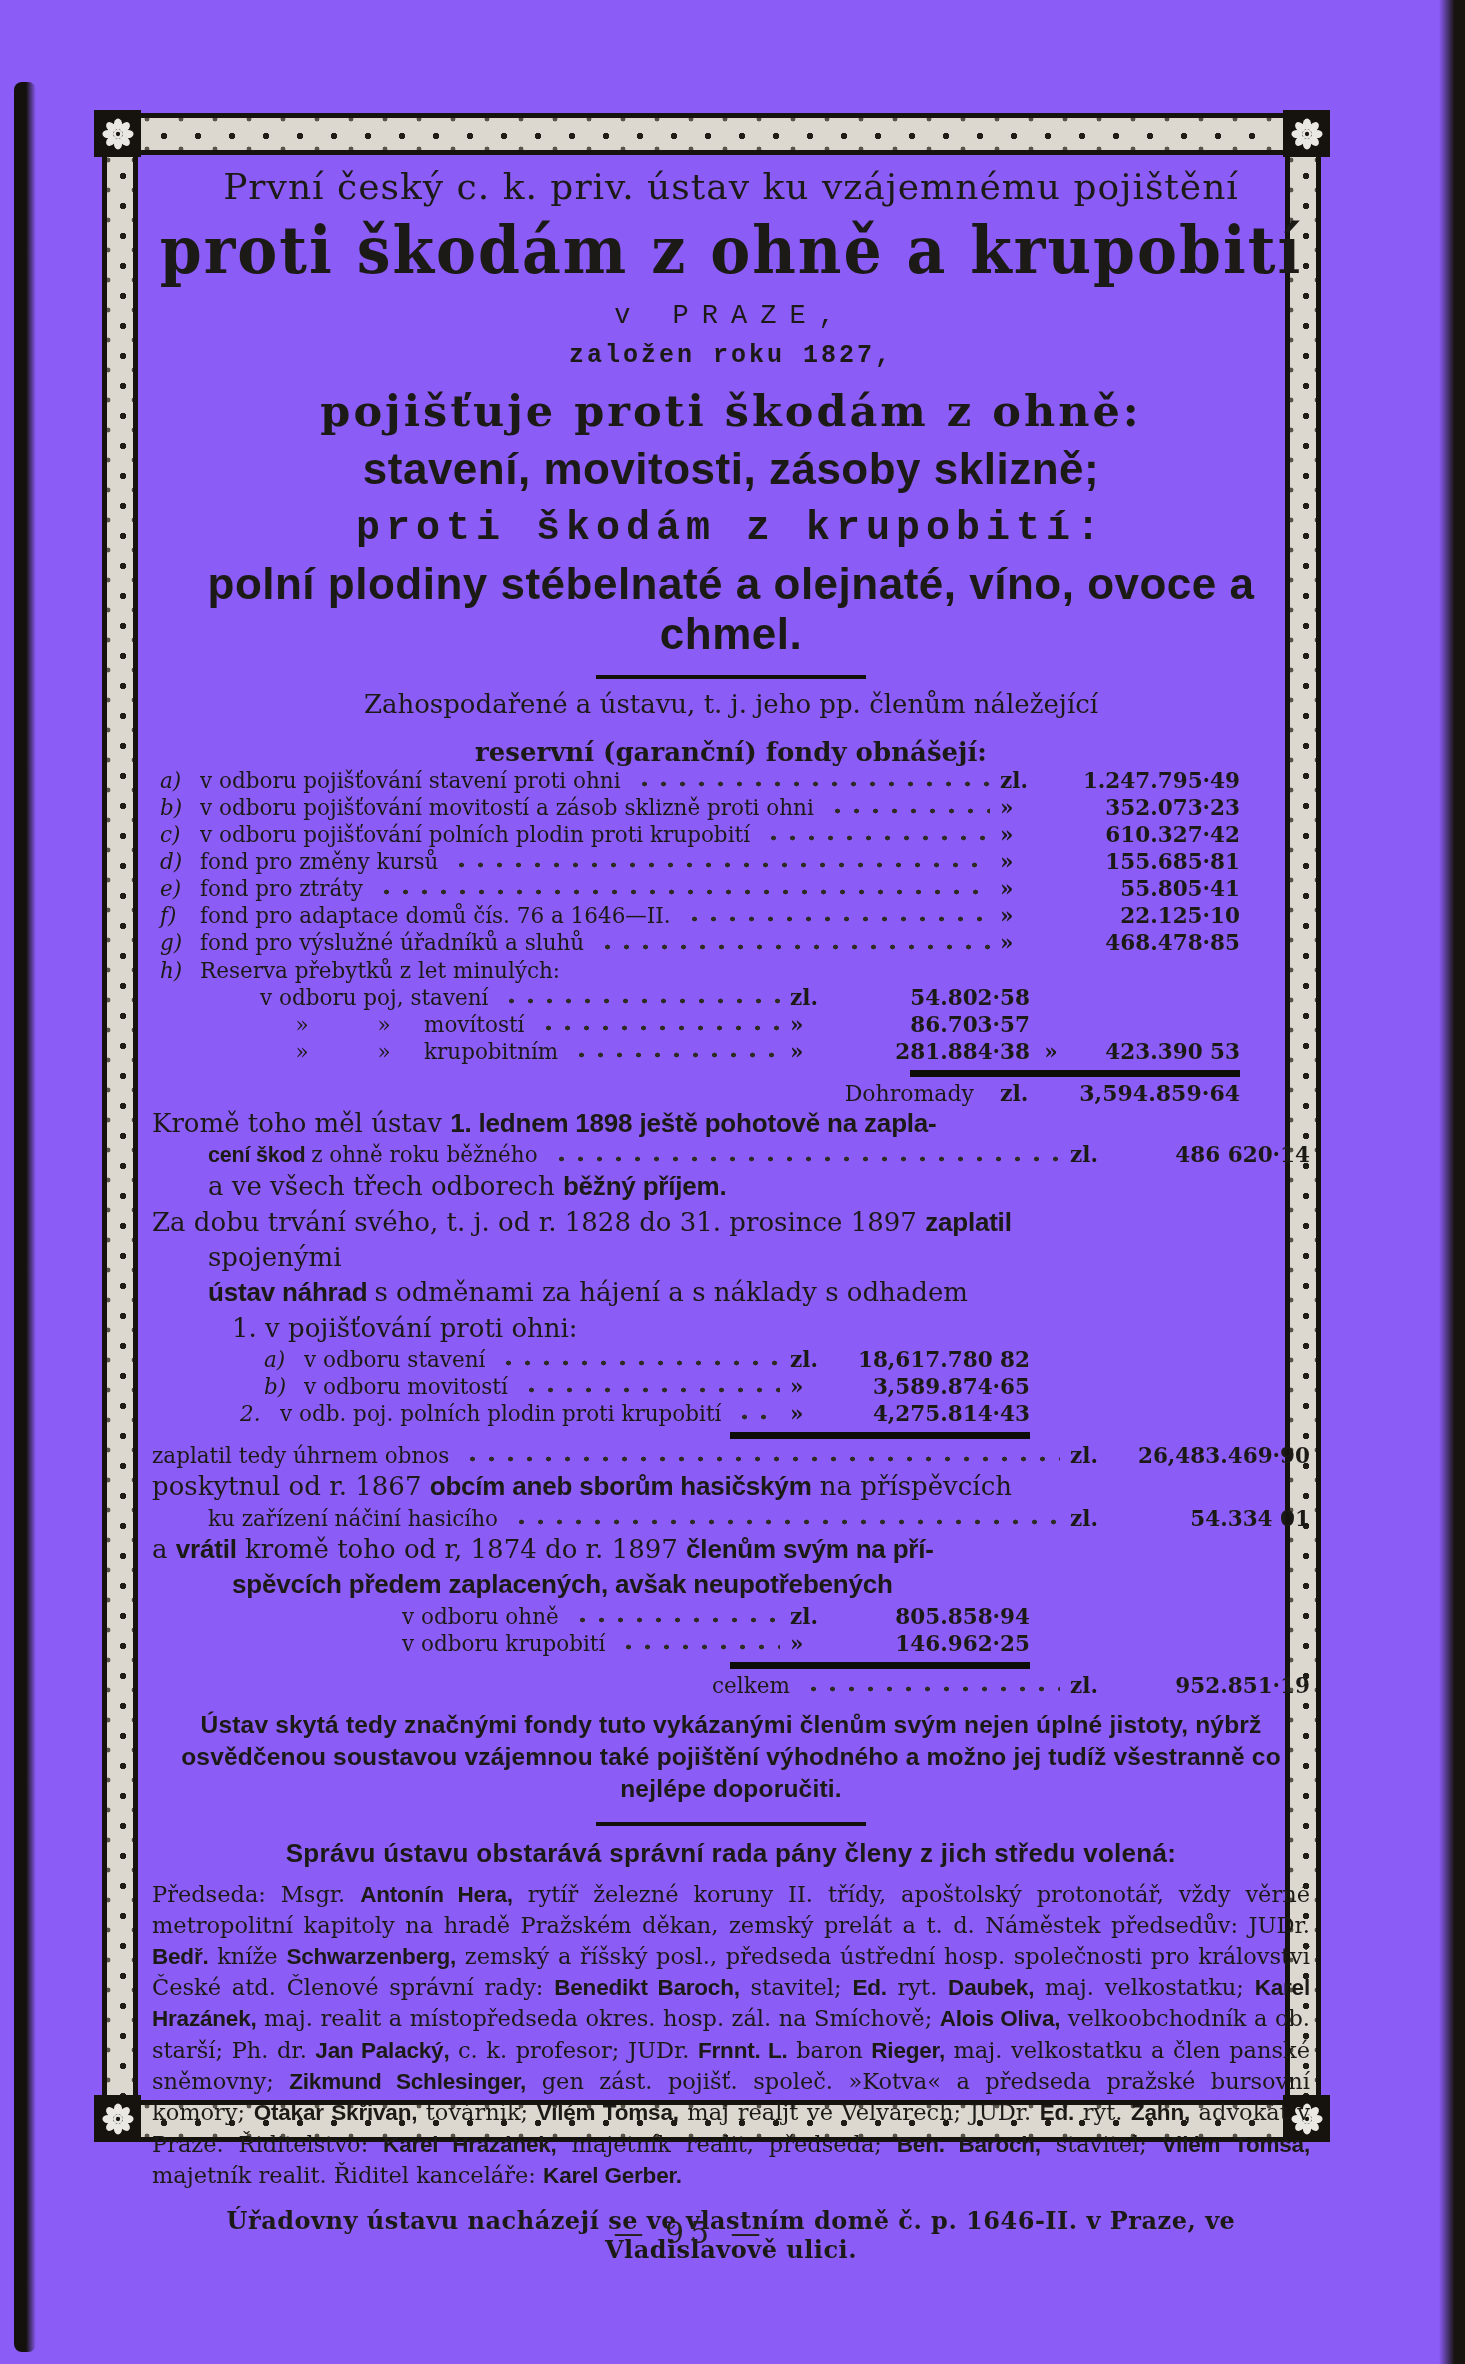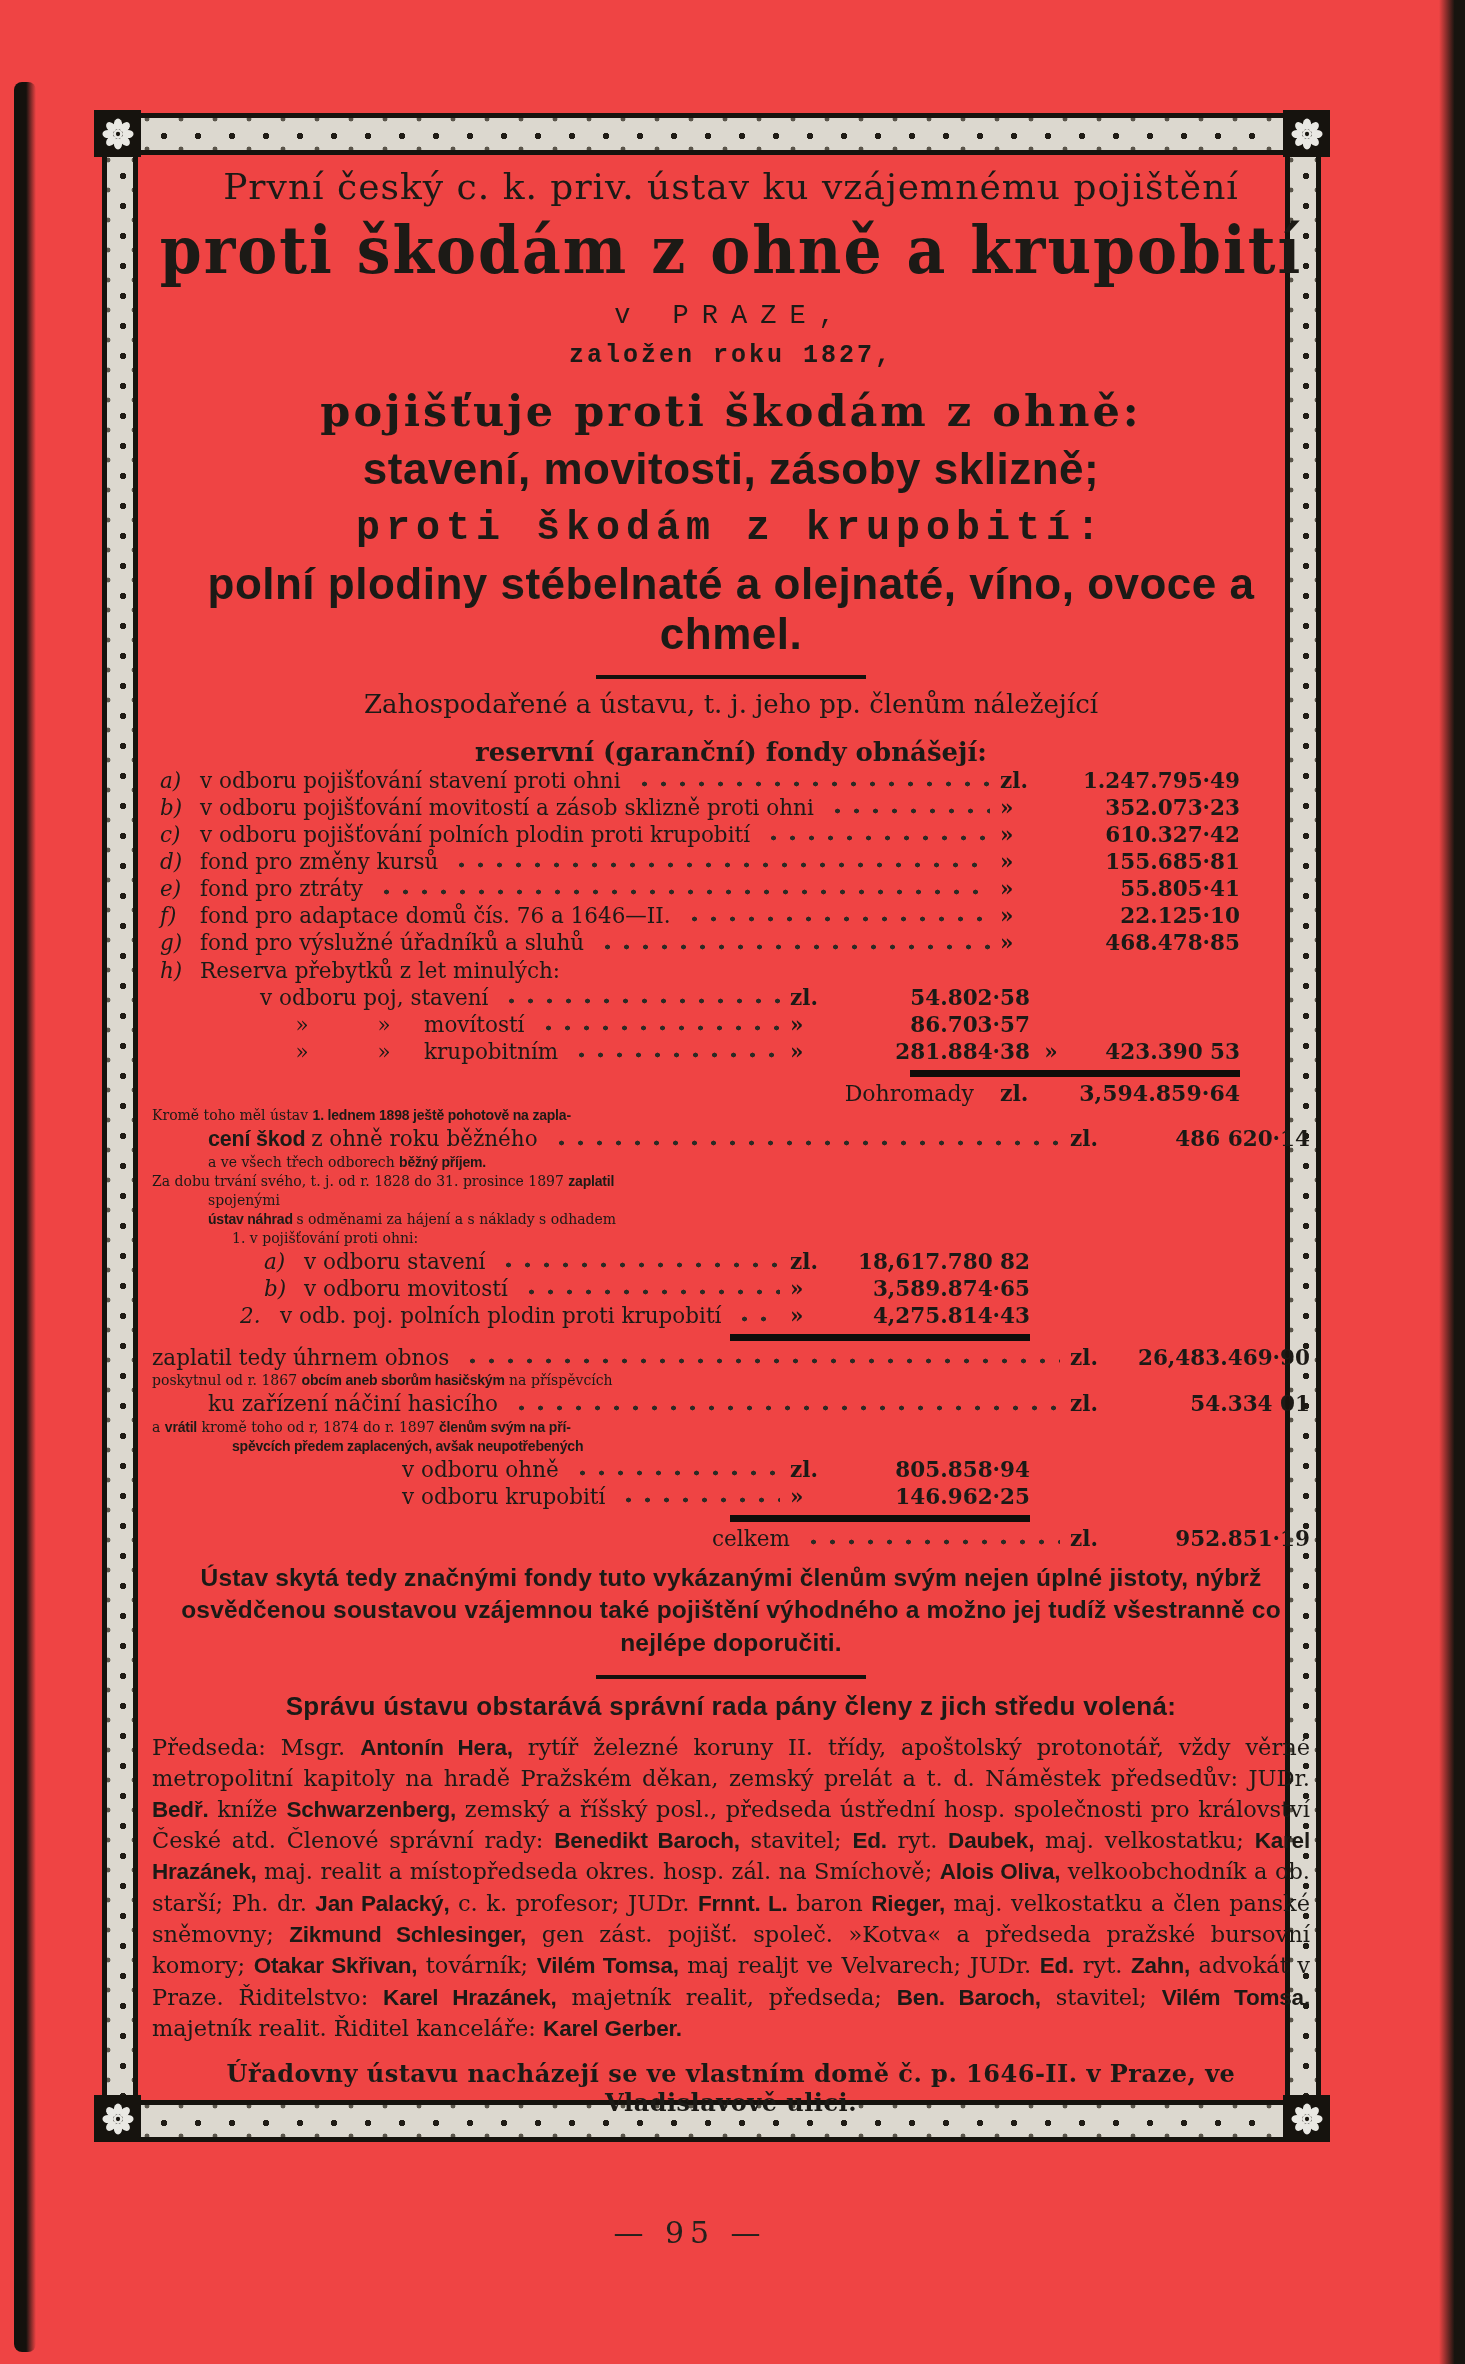--- a/index.html
+++ b/index.html
@@ -4,21 +4,21 @@
 <style>
   html,body{margin:0;padding:0;}
   body{
     width:1465px;height:2364px;
     background:#b9b7b2;
     font-family:"DejaVu Serif", serif;
     color:#1c1a16;
     position:relative;
     overflow:hidden;
   }
-  .page{position:absolute;inset:0;background:#ef4444;}
+  .page{position:absolute;inset:0;background:#8b5cf6;}
   
   .edge-right{position:absolute;right:0;top:0;width:26px;height:100%;
     background:linear-gradient(to right,rgba(25,22,18,0),#17140f 60%);}
   .edge-left{position:absolute;left:14px;top:82px;width:22px;height:2270px;
     background:linear-gradient(to right,#14110d 55%,rgba(25,22,18,0));border-radius:8px;}
   
   .band{position:absolute;height:32px;background-color:#dcd8cf;
     border-top:5px solid #16130e;border-bottom:5px solid #16130e;
     background-image:radial-gradient(circle,#201c16 3px,transparent 3.5px),
                      radial-gradient(circle,#5a554b 2.2px,transparent 2.7px);
@@ -62,21 +62,21 @@
   .amt2{width:168px;flex:none;text-align:right;font-weight:bold;white-space:nowrap;}
   .cur2{width:42px;flex:none;font-weight:bold;text-align:center;}
   .sp{width:210px;flex:none;}
   .m1{width:84px;flex:none;text-align:center;} .m2{width:80px;flex:none;text-align:center;}
   .m1:empty,.m2:empty{display:none;}
   .sub{padding-left:108px;}
   .sumrule{height:7px;background:#0f0d0a;width:330px;margin:5px 0 3px auto;}
   .sumrule.inner{width:300px;margin-right:210px;}
   .totalrow{display:flex;align-items:baseline;font-size:22px;}
   .totalrow .tl{margin-left:auto;padding-right:26px;}
-  .para{font-size:14px;line-height:1.36;}
+  .para{font-size:26px;line-height:1.36;}
   .para .b, .rlabel .b{font-family:"Liberation Sans",sans-serif;font-weight:bold;letter-spacing:-0.2px;}
   .ind1{padding-left:56px;} .ind2{padding-left:80px;} .ind3{padding-left:104px;} .ind4{padding-left:250px;}
   .summary{font-family:"Liberation Sans",sans-serif;font-weight:bold;font-size:24.5px;line-height:1.32;
     text-align:center;margin-top:10px;letter-spacing:0.2px;}
   .board-heading{font-family:"Liberation Sans",sans-serif;font-weight:bold;font-size:26px;text-align:center;
     margin-top:12px;letter-spacing:0.3px;}
   .board-para{font-size:22.5px;line-height:1.35;text-align:justify;margin-top:10px;}
   .board-para .b{font-family:"Liberation Sans",sans-serif;font-weight:bold;letter-spacing:-0.2px;}
   .offices{font-size:24px;font-weight:bold;text-align:center;margin-top:14px;letter-spacing:0.5px;}
   .pagenum{position:absolute;left:0;width:1380px;top:2215px;text-align:center;font-size:30px;

